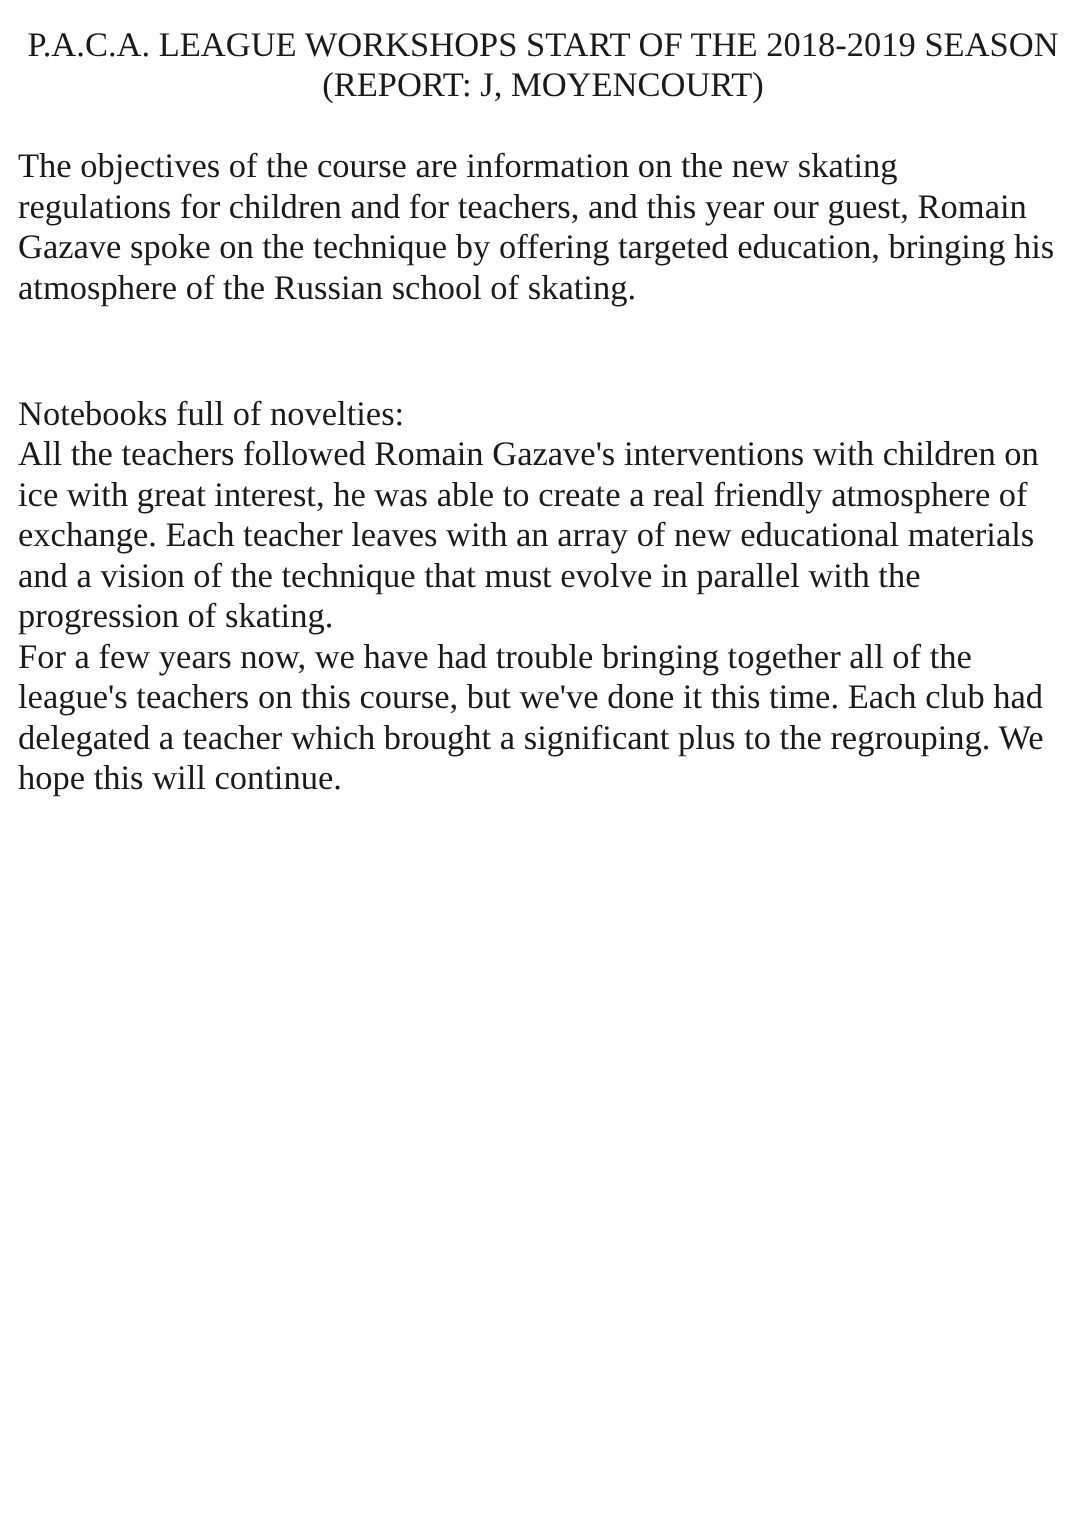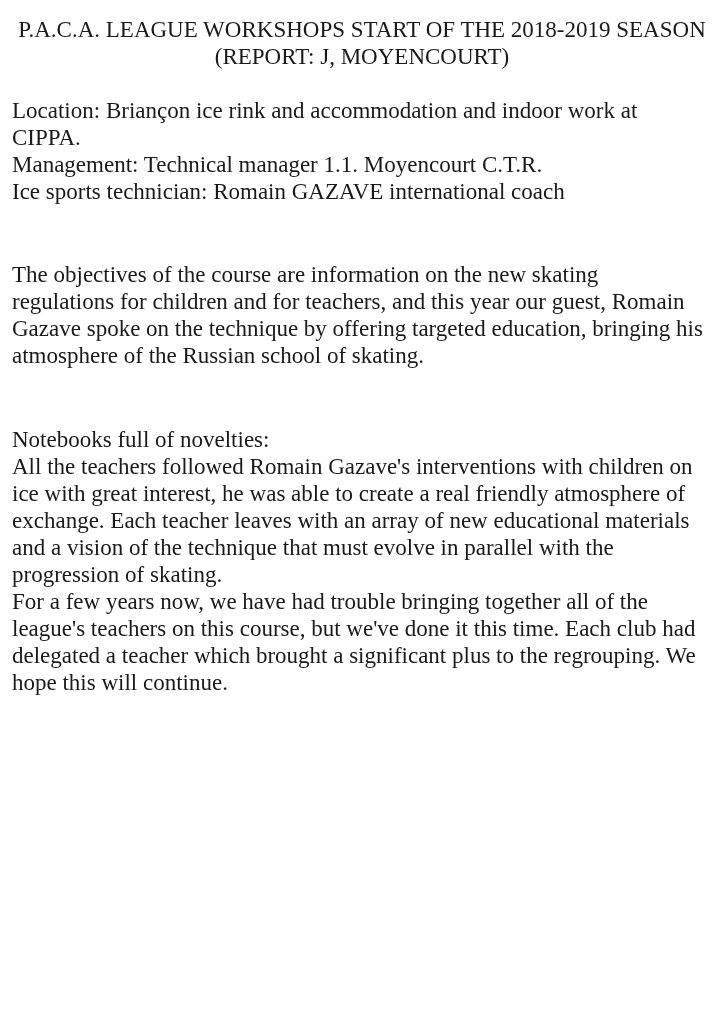--- a/index.html
+++ b/index.html
@@ -32,24 +32,20 @@
   .para.details    { margin-bottom: 56px; }
   .para.objectives { margin-bottom: 57px; }
 </style>
 </head>
 <body>
 
 <div class="page">
   <h1 class="doc-title" style="font-size: 23px; font-weight: normal;">P.A.C.A. LEAGUE WORKSHOPS START OF THE 2018-2019 SEASON
 (REPORT: J, MOYENCOURT)</h1>
 
-  <p class="para details">Location: Briançon ice rink and accommodation and indoor work at
-CIPPA.
-Management: Technical manager 1.1. Moyencourt C.T.R.
-Ice sports technician: Romain GAZAVE international coach</p>
 
   <p class="para objectives">The objectives of the course are information on the new skating
 regulations for children and for teachers, and this year our guest, Romain
 Gazave spoke on the technique by offering targeted education, bringing his
 atmosphere of the Russian school of skating.</p>
 
   <p class="para novelties">Notebooks full of novelties:
 All the teachers followed Romain Gazave's interventions with children on
 ice with great interest, he was able to create a real friendly atmosphere of
 exchange. Each teacher leaves with an array of new educational materials

